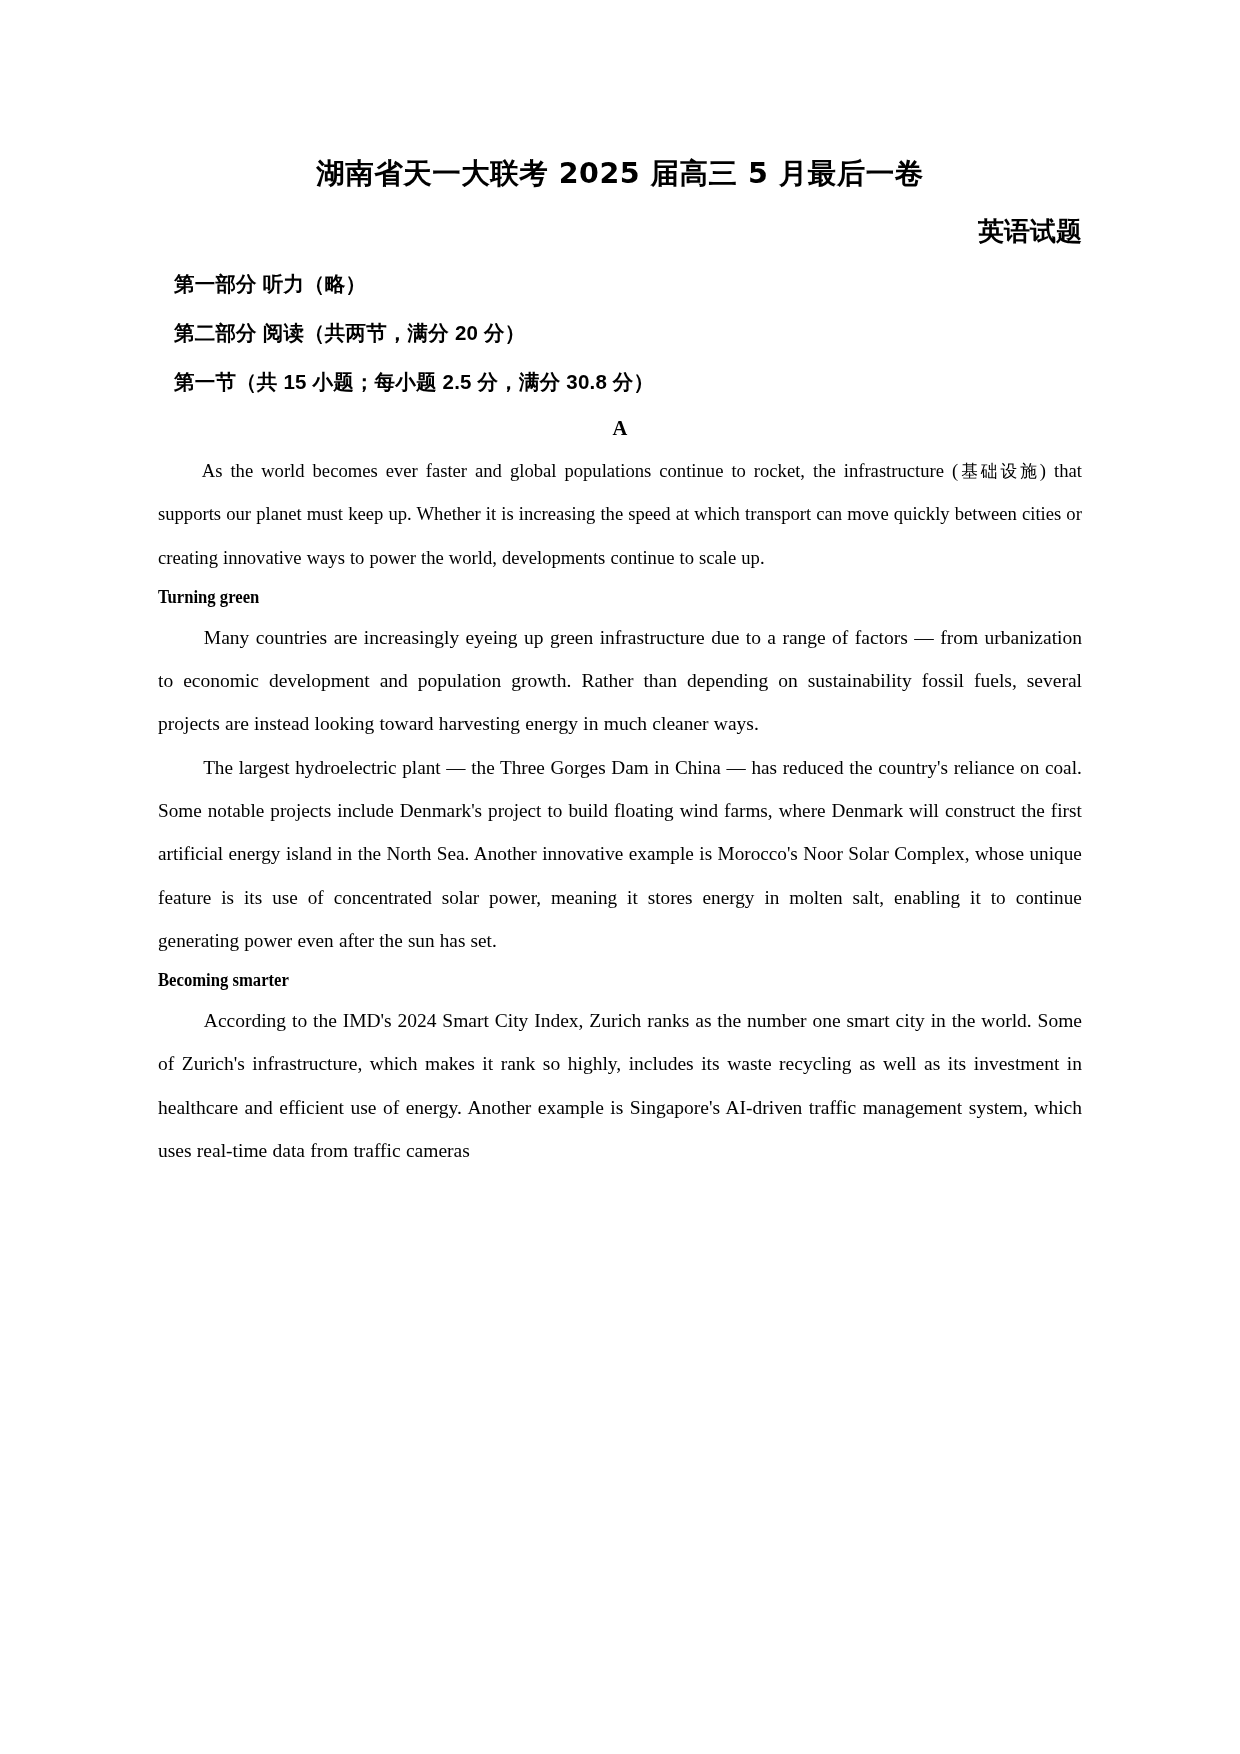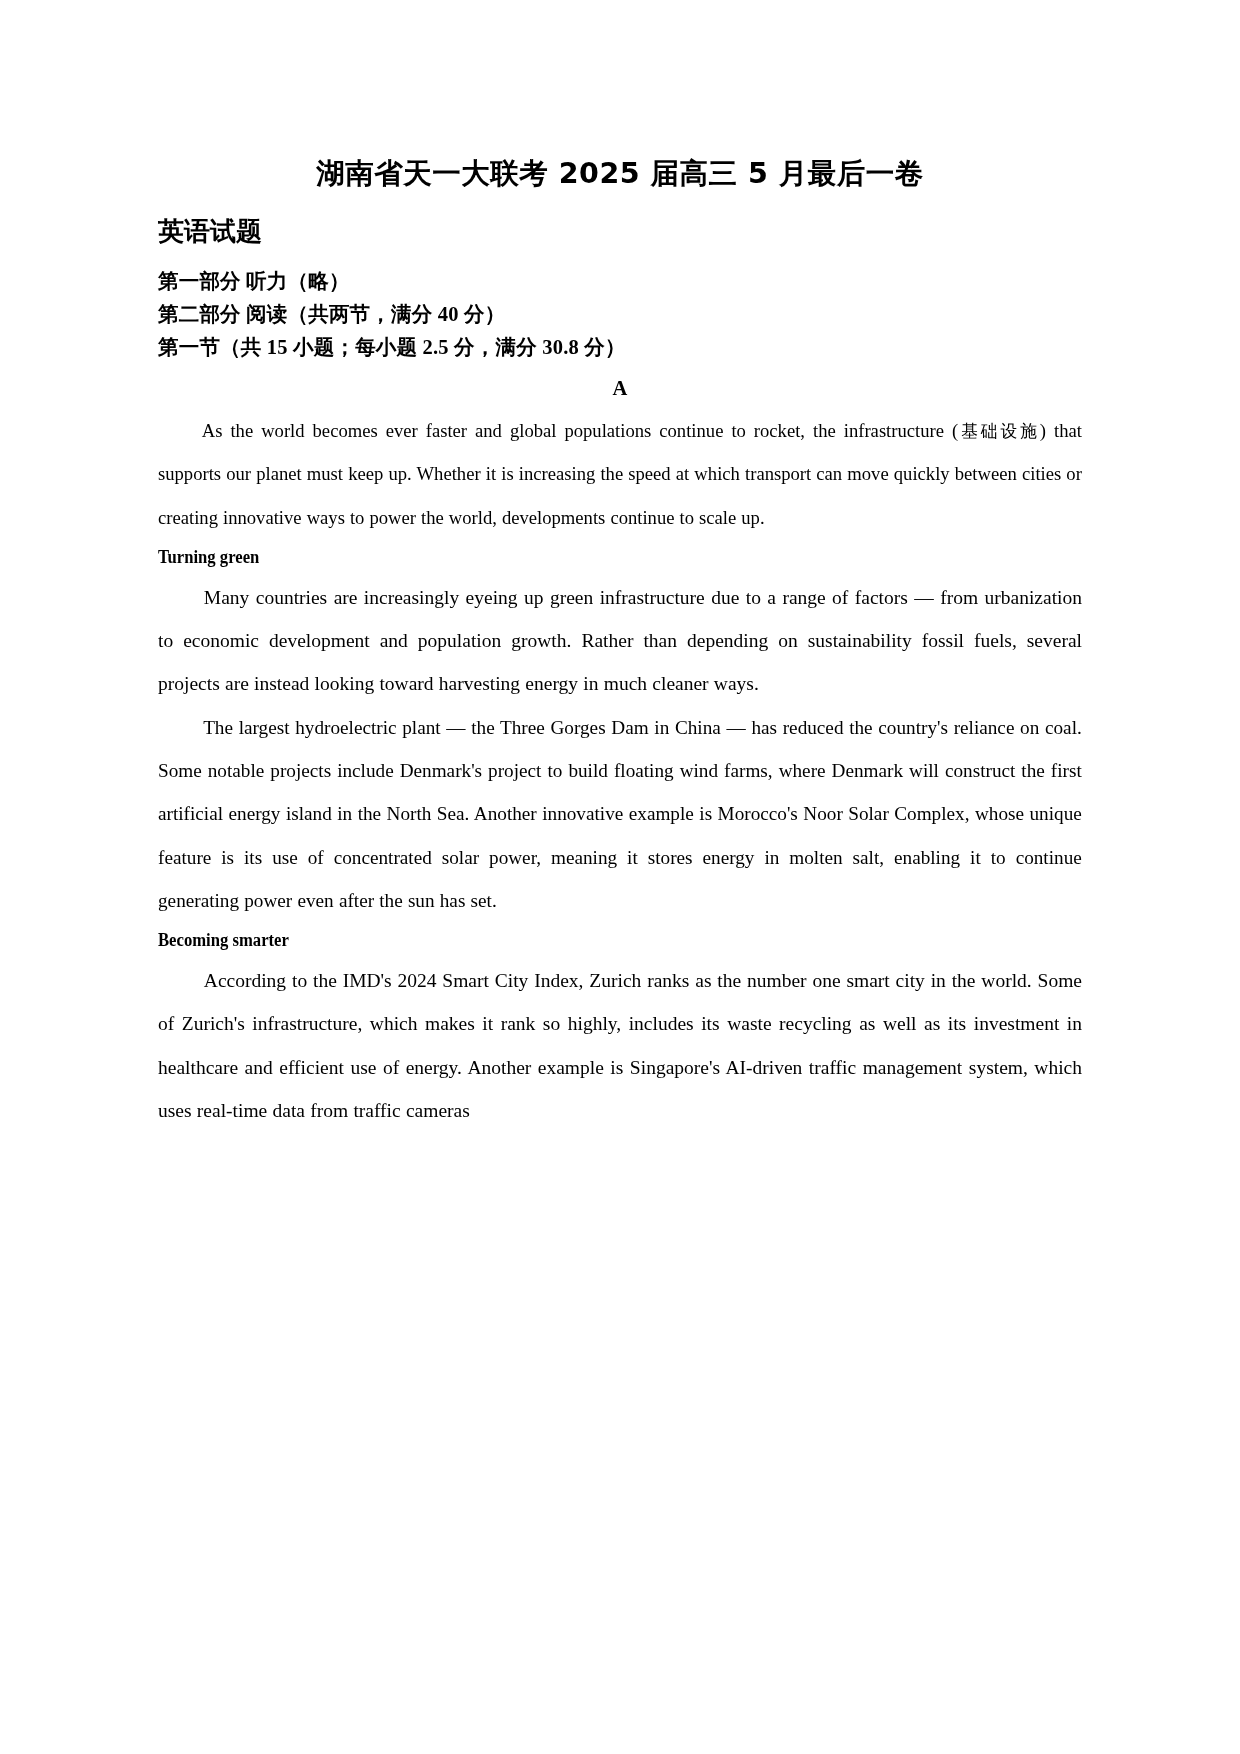--- a/index.html
+++ b/index.html
@@ -38,35 +38,35 @@
     text-align: center;
     font-family: "DejaVu Sans", "Liberation Sans", sans-serif;
     font-size: 28.5px;
     font-weight: 700;
     letter-spacing: 0.5px;
     line-height: 1.5;
     margin: 0 0 4px 0;
     padding-top: 18px;
   }
   .doc-subtitle {
-    text-align: left;
+    text-align: right;
     font-family: "DejaVu Sans", "Liberation Sans", sans-serif;
     font-size: 26px;
     font-weight: 700;
     line-height: 1.5;
     margin: 16px 0 14px 0;
   }
 
   
   .cn-line {
-    font-family: Liberation Serif, serif;
+    font-family: Liberation Sans, sans-serif;
     font-size: 20.5px;
     font-weight: 700;
     line-height: 1.62;
-    margin: 0;
+    margin: 16px;
     text-align: justify;
     text-justify: inter-ideograph;
     letter-spacing: 0.2px;
   }
 
   
   .section-letter {
     text-align: center;
     font-family: "Liberation Serif", "DejaVu Serif", serif;
     font-weight: 700;
@@ -117,21 +117,21 @@
 
 <div class="page">
   <div class="content">
 
     <h1 class="doc-title">湖南省天一大联考 2025 届高三 5 月最后一卷</h1>
 
     <h2 class="doc-subtitle">英语试题</h2>
 
     <p class="cn-line">第一部分 听力（略）</p>
 
-    <p class="cn-line">第二部分 阅读（共两节，满分 40 分）</p>
+    <p class="cn-line">第二部分 阅读（共两节，满分 20 分）</p>
 
     <p class="cn-line">第一节（共 15 小题；每小题 2.5 分，满分 30.8 分）</p>
 
 
 
     <div class="section-letter">A</div>
 
     <p class="para first"><span>As the world becomes ever faster and global populations continue to rocket, the infrastructure (</span><span class="cn-inline">基础设施</span><span>) that supports our planet must keep up. Whether it is increasing the speed at which transport can move quickly between cities or creating innovative ways to power the world, developments continue to scale up.</span></p>
 
     <p class="sub-head">Turning green</p>

